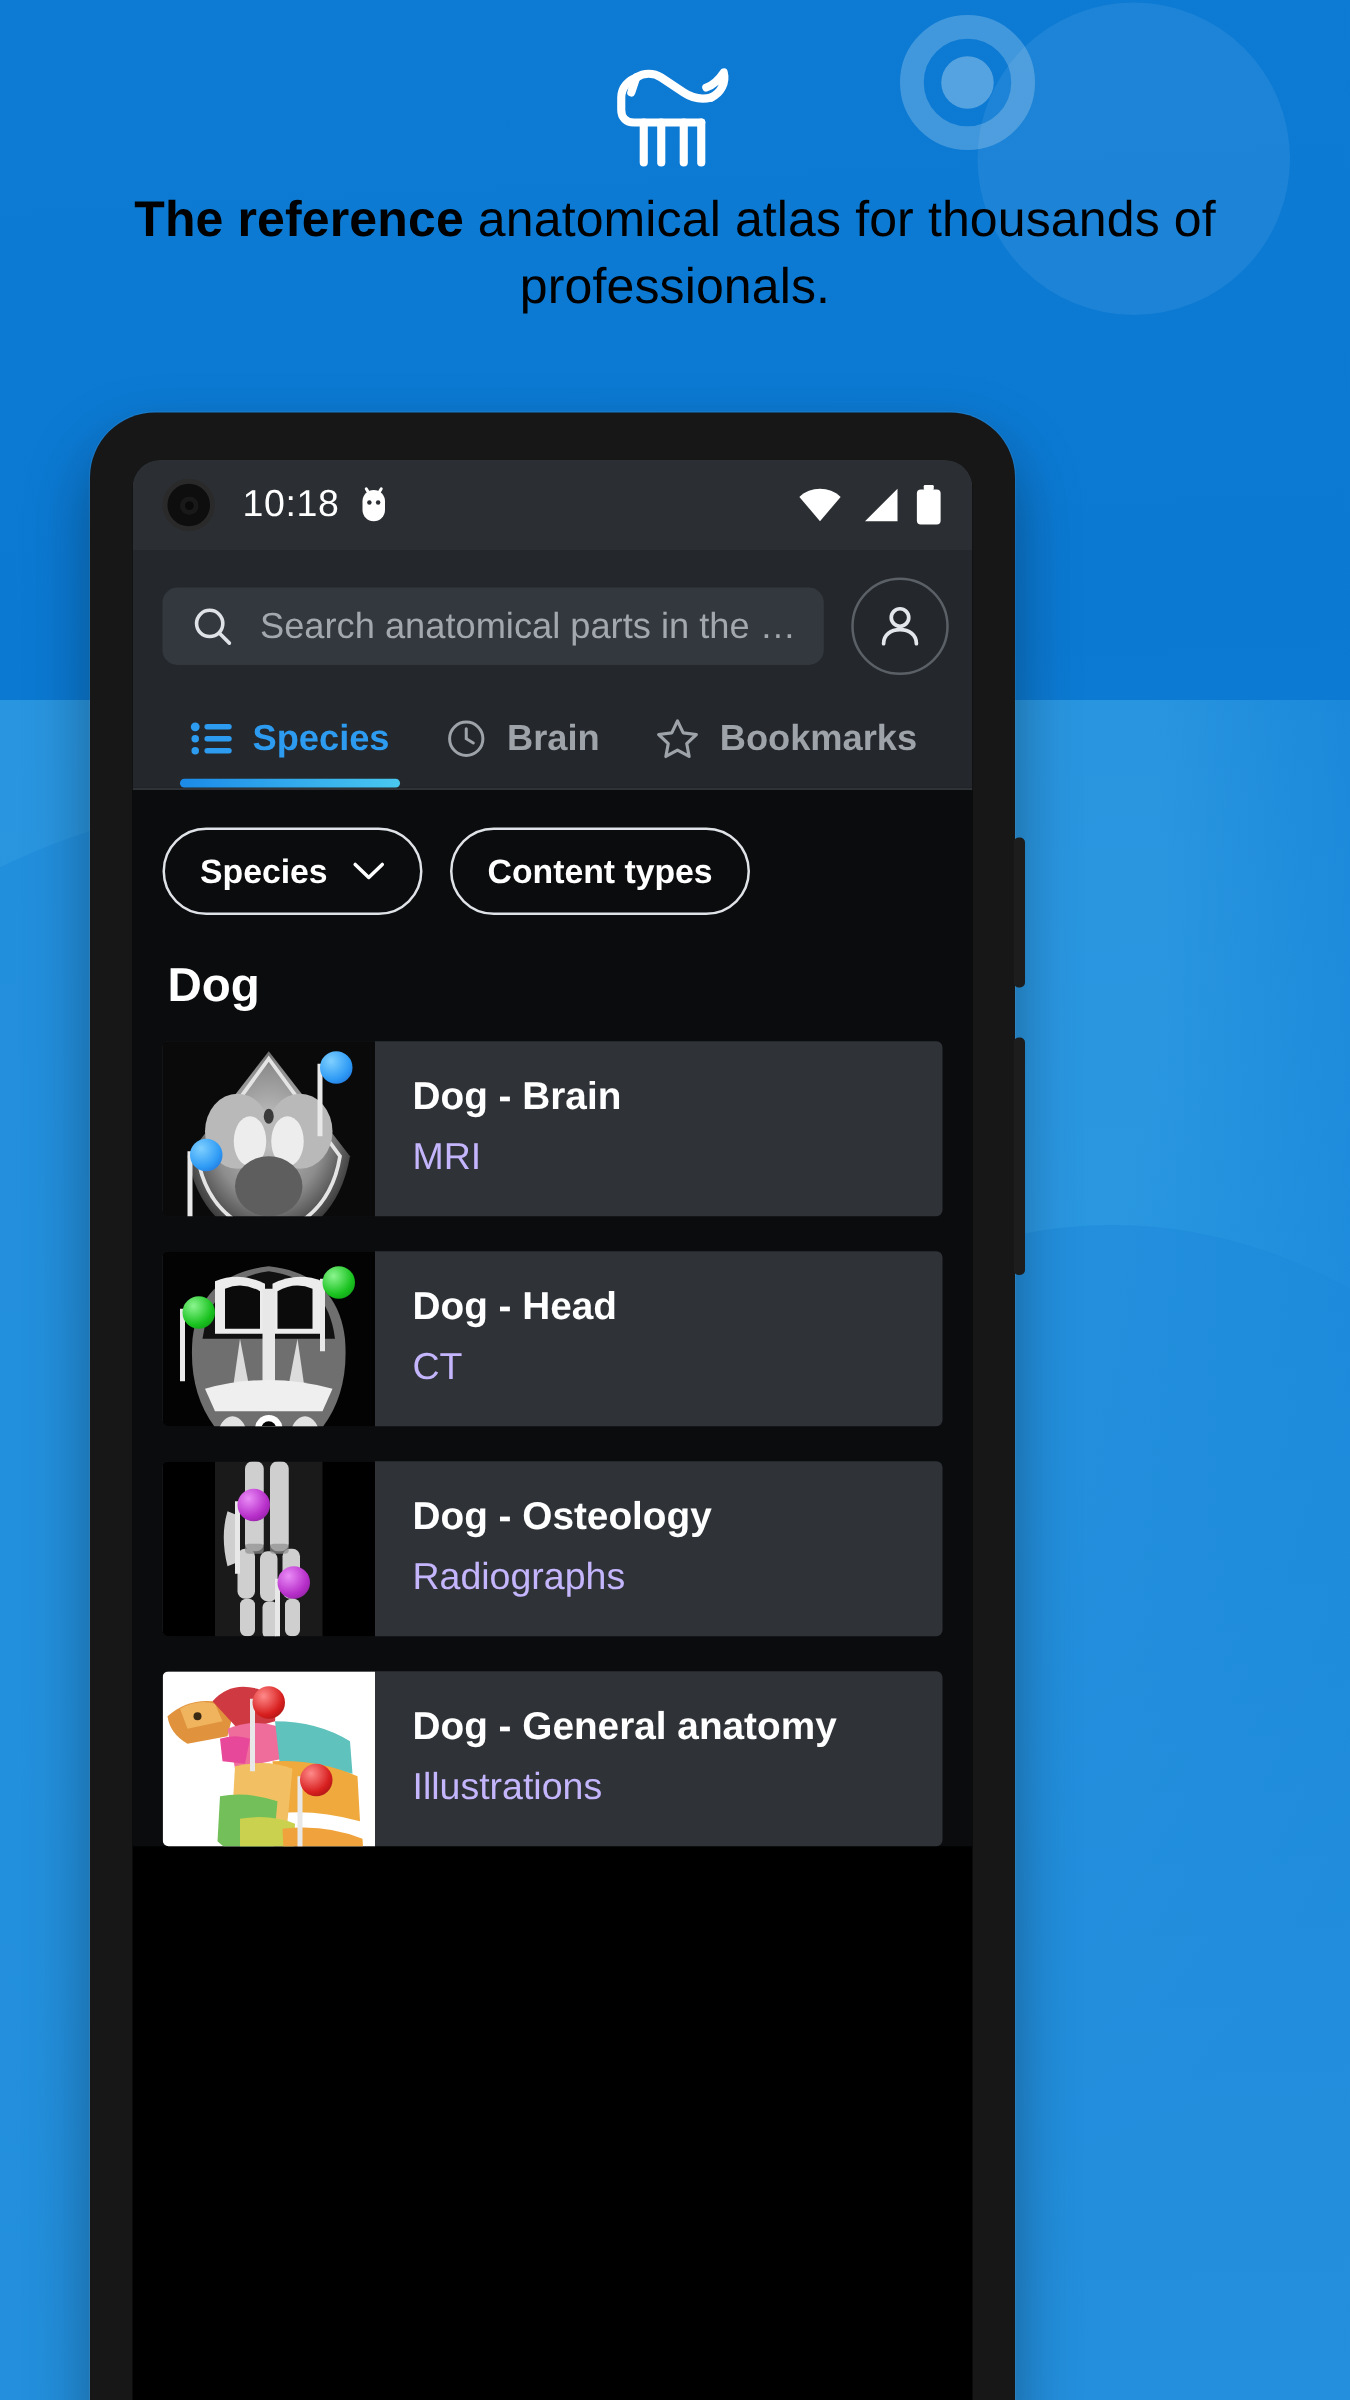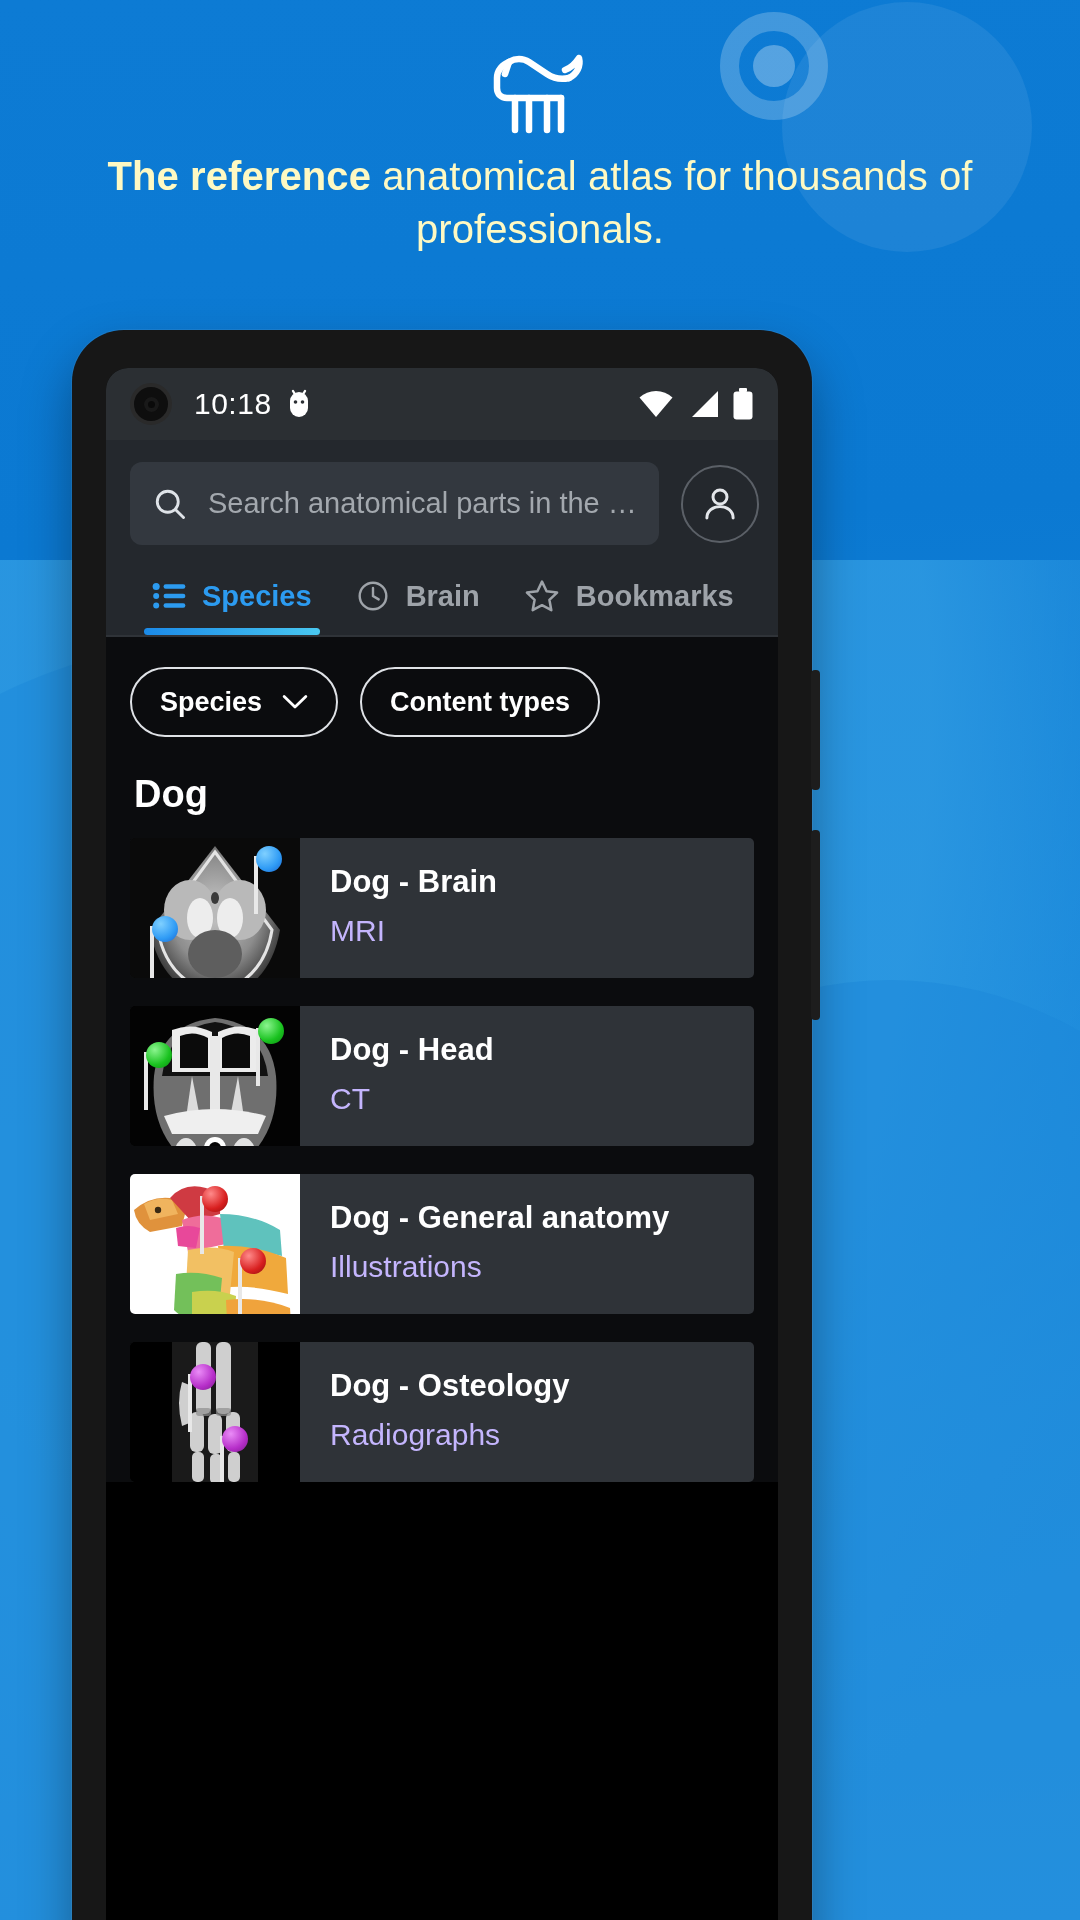--- a/index.html
+++ b/index.html
@@ -53,21 +53,21 @@
   .bg-ring2:after {
     content: ""; position: absolute; left: 14px; top: 14px;
     width: 42px; height: 42px; border-radius: 50%;
     background: rgba(255,255,255,.3);
   }
 
   
   .dog-logo { position: absolute; left: 0; right: 0; top: 48px; display: flex; justify-content: center; }
   .headline {
     position: absolute; left: 60px; right: 60px; top: 150px;
-    text-align: center; color: #fef9c3;
+    text-align: center; color: #000000;
     font-size: 40px; line-height: 1.33; font-weight: 400;
     letter-spacing: .1px;
   }
   .headline b { font-weight: 700; }
 
   
   .phone {
     position: absolute; left: 72px; top: 330px;
     width: 740px; height: 1620px;
     background: #171717;
@@ -99,21 +99,21 @@
   }
   .cam-dot i { width: 15px; height: 15px; border-radius: 50%; background: #0a0a0a; box-shadow: inset 0 0 0 4px #191919; }
   .clock { font-size: 30px; margin-left: 22px; letter-spacing: .5px; }
   .bug-icon { margin-left: 14px; display: flex; align-items: center; }
   .status-right { margin-left: auto; display: flex; align-items: center; gap: 13px; }
 
   
   .appbar { background: #24282d; padding: 22px 24px 0 24px; }
   .searchrow { display: flex; align-items: center; gap: 22px; }
   .searchbox {
-    flex: 1; height: 83px; background: #33383f; border-radius: 12px;
+    flex: 1; height: 62px; background: #33383f; border-radius: 12px;
     display: flex; align-items: center; padding: 0 22px; gap: 20px;
   }
   .search-ph { color: #a3a8ae; font-size: 29px; white-space: nowrap; overflow: hidden; }
   .avatar-btn {
     width: 78px; height: 78px; border-radius: 50%;
     border: 2px solid #5b6067; display: flex; align-items: center; justify-content: center; flex: none;
   }
 
   .tabs { display: flex; margin-top: 18px; }
   .tab {
@@ -345,53 +345,20 @@
               <div class="head" style="background:radial-gradient(circle at 34% 30%, #8bf58f, #19c21f 60%, #0c8c12);"></div>
             </div>
             <div class="pin" style="left:16px; top:36px;">
               <div class="stem"></div>
               <div class="head" style="background:radial-gradient(circle at 34% 30%, #8bf58f, #19c21f 60%, #0c8c12);"></div>
             </div>
           </div>
           <div class="card-text">
             <div class="card-title">Dog - Head</div>
             <div class="card-sub">CT</div>
-          </div>
-        </div>
-
-        <div class="card">
-          <div class="thumb">
-            <svg width="170" height="170" viewBox="0 0 170 170">
-              <rect width="170" height="170" fill="#ffffff"></rect>
-              <path d="M4 36 Q20 22 40 24 L58 28 L52 52 L20 58 Q6 50 4 36 Z" fill="#e0923c"></path>
-              <path d="M14 30 Q28 22 42 26 L48 40 L20 46 Z" fill="#f0b45e"></path>
-              <path d="M40 24 Q54 8 76 14 Q92 20 90 40 L62 48 Z" fill="#cf3a42"></path>
-              <path d="M52 46 Q72 38 92 44 L96 70 L58 78 Z" fill="#ef6d9a"></path>
-              <path d="M46 54 Q58 50 70 54 L66 74 L48 72 Z" fill="#e8489a"></path>
-              <path d="M90 40 Q124 40 150 56 L152 82 Q120 74 94 76 Z" fill="#5fc2bd"></path>
-              <path d="M88 72 Q124 70 156 84 L158 120 Q120 110 92 114 Z" fill="#f0a93c"></path>
-              <path d="M58 76 Q84 70 104 78 L100 120 Q72 124 56 112 Z" fill="#f2c063"></path>
-              <path d="M46 100 Q68 96 92 104 L88 148 Q60 152 44 136 Z" fill="#73c05a"></path>
-              <path d="M62 118 Q86 114 106 122 L104 160 Q78 164 62 150 Z" fill="#c9d14e"></path>
-              <path d="M96 126 Q130 122 160 134 L162 168 L98 168 Z" fill="#f0a33c"></path>
-              <path d="M86 150 Q118 146 150 156 L150 170 L86 170 Z" fill="#ef8f7f"></path>
-              <circle cx="28" cy="36" r="3.2" fill="#3a2a14"></circle>
-            </svg>
-            <div class="pin" style="left:72px; top:12px;">
-              <div class="stem"></div>
-              <div class="head" style="background:radial-gradient(circle at 34% 30%, #ff8a8a, #d81f1f 60%, #8e0f0f);"></div>
-            </div>
-            <div class="pin" style="left:110px; top:74px;">
-              <div class="stem"></div>
-              <div class="head" style="background:radial-gradient(circle at 34% 30%, #ff8a8a, #d81f1f 60%, #8e0f0f);"></div>
-            </div>
-          </div>
-          <div class="card-text">
-            <div class="card-title">Dog - General anatomy</div>
-            <div class="card-sub">Illustrations</div>
           </div>
         </div>
 
         <div class="card">
           <div class="thumb">
             <svg width="170" height="170" viewBox="0 0 170 170">
               <rect width="170" height="170" fill="#000"></rect>
               <rect x="42" y="0" width="86" height="170" fill="#1a1a1a"></rect>
               <g fill="#cfcfcf">
                 <rect x="66" y="0" width="15" height="72" rx="6"></rect>
@@ -420,16 +387,49 @@
               <div class="stem"></div>
               <div class="head" style="background:radial-gradient(circle at 34% 30%, #ea8cf7, #b62ec9 60%, #7c1c8c);"></div>
             </div>
           </div>
           <div class="card-text">
             <div class="card-title">Dog - Osteology</div>
             <div class="card-sub">Radiographs</div>
           </div>
         </div>
 
+        <div class="card">
+          <div class="thumb">
+            <svg width="170" height="170" viewBox="0 0 170 170">
+              <rect width="170" height="170" fill="#ffffff"></rect>
+              <path d="M4 36 Q20 22 40 24 L58 28 L52 52 L20 58 Q6 50 4 36 Z" fill="#e0923c"></path>
+              <path d="M14 30 Q28 22 42 26 L48 40 L20 46 Z" fill="#f0b45e"></path>
+              <path d="M40 24 Q54 8 76 14 Q92 20 90 40 L62 48 Z" fill="#cf3a42"></path>
+              <path d="M52 46 Q72 38 92 44 L96 70 L58 78 Z" fill="#ef6d9a"></path>
+              <path d="M46 54 Q58 50 70 54 L66 74 L48 72 Z" fill="#e8489a"></path>
+              <path d="M90 40 Q124 40 150 56 L152 82 Q120 74 94 76 Z" fill="#5fc2bd"></path>
+              <path d="M88 72 Q124 70 156 84 L158 120 Q120 110 92 114 Z" fill="#f0a93c"></path>
+              <path d="M58 76 Q84 70 104 78 L100 120 Q72 124 56 112 Z" fill="#f2c063"></path>
+              <path d="M46 100 Q68 96 92 104 L88 148 Q60 152 44 136 Z" fill="#73c05a"></path>
+              <path d="M62 118 Q86 114 106 122 L104 160 Q78 164 62 150 Z" fill="#c9d14e"></path>
+              <path d="M96 126 Q130 122 160 134 L162 168 L98 168 Z" fill="#f0a33c"></path>
+              <path d="M86 150 Q118 146 150 156 L150 170 L86 170 Z" fill="#ef8f7f"></path>
+              <circle cx="28" cy="36" r="3.2" fill="#3a2a14"></circle>
+            </svg>
+            <div class="pin" style="left:72px; top:12px;">
+              <div class="stem"></div>
+              <div class="head" style="background:radial-gradient(circle at 34% 30%, #ff8a8a, #d81f1f 60%, #8e0f0f);"></div>
+            </div>
+            <div class="pin" style="left:110px; top:74px;">
+              <div class="stem"></div>
+              <div class="head" style="background:radial-gradient(circle at 34% 30%, #ff8a8a, #d81f1f 60%, #8e0f0f);"></div>
+            </div>
+          </div>
+          <div class="card-text">
+            <div class="card-title">Dog - General anatomy</div>
+            <div class="card-sub">Illustrations</div>
+          </div>
+        </div>
+
       </div>
     </div>
   </div>
 </div>
 
 </body></html>

